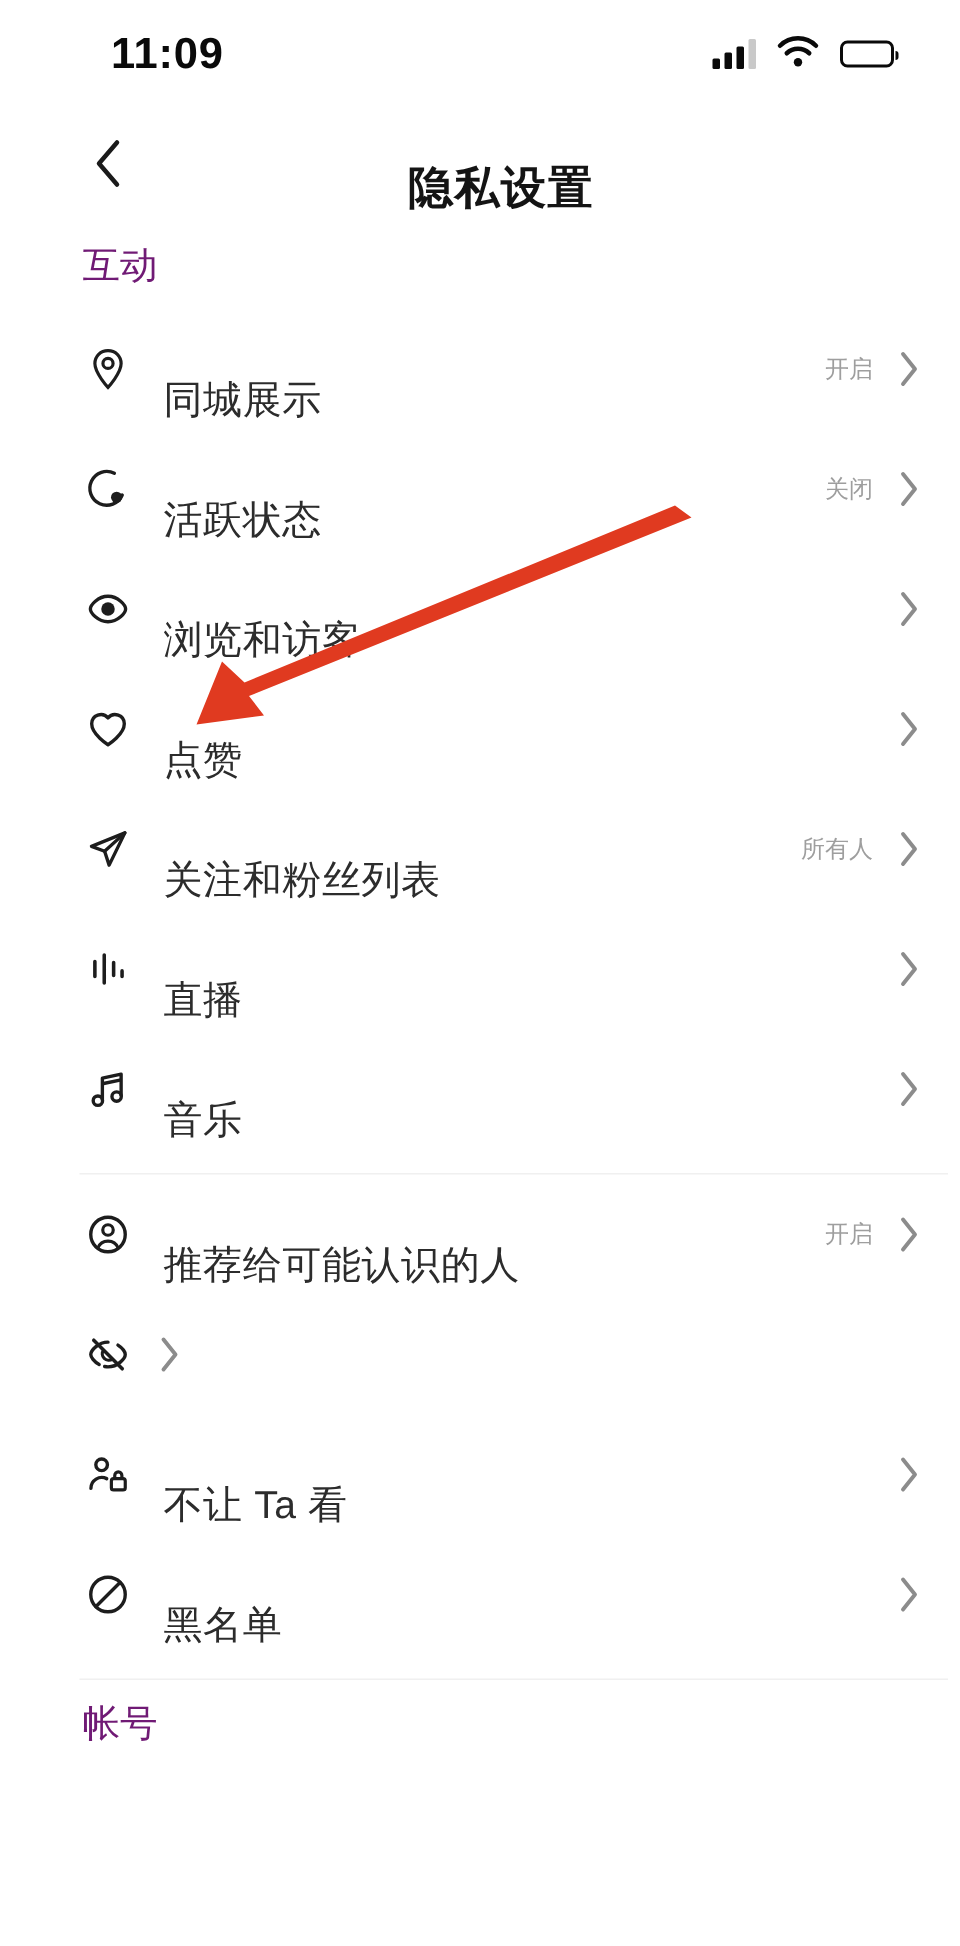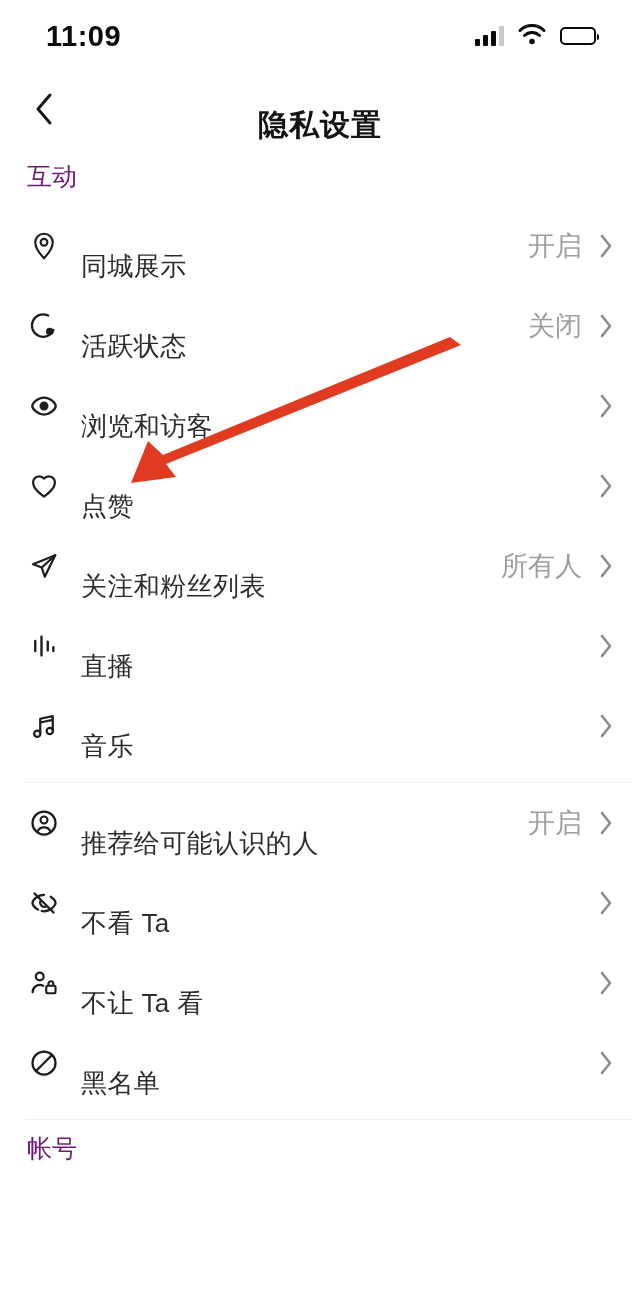--- a/index.html
+++ b/index.html
@@ -10,20 +10,21 @@
     background: #ffffff;
     font-family: "Liberation Sans", "DejaVu Sans", sans-serif;
     overflow: hidden;
   }
 
   .screen {
     position: relative;
     width: 640px;
     height: 1297px;
     background: #ffffff;
+    padding-left: 28px;
   }
 
   
   .status-bar {
     position: relative;
     height: 72px;
     display: flex;
     align-items: center;
     justify-content: space-between;
     padding: 0 44px 0 46px;
@@ -142,21 +143,21 @@
   .row-label {
     margin-left: 20px;
     font-size: 26px;
     color: #2c2c2c;
     letter-spacing: 0.4px;
     flex: 1 1 auto;
     white-space: nowrap;
     margin-top: 40px;
   }
   .row-value {
-    font-size: 27px;
+    font-size: 16px;
     color: #9e9e9e;
     margin-right: 16px;
     white-space: nowrap;
   }
   .row-chevron {
     width: 16px;
     height: 26px;
     flex: 0 0 16px;
     display: flex;
     align-items: center;
@@ -350,21 +351,20 @@
 
   <div class="row">
     <span class="row-icon">
       <svg width="30" height="30" viewBox="0 0 24 24">
         <path d="M12 5.4C6.7 5.4 2.8 10 2.8 12c0 1.3 1.7 3.8 4.5 5.3" fill="none" stroke="#1d1d1d" stroke-width="1.8" stroke-linecap="round"></path>
         <path d="M10.2 18.4c.6.1 1.2.2 1.8.2 5.3 0 9.2-4.6 9.2-6.6 0-1.2-1.4-3.4-3.9-5" fill="none" stroke="#1d1d1d" stroke-width="1.8" stroke-linecap="round"></path>
         <path d="M9.6 9.7a3.4 3.4 0 0 0 4.8 4.7" fill="none" stroke="#1d1d1d" stroke-width="1.7"></path>
         <path d="M4.4 4.4 19.6 19.6" fill="none" stroke="#1d1d1d" stroke-width="1.9" stroke-linecap="round"></path>
       </svg>
     </span>
-    <span class="row-label">不看 Ta</span>
     <span class="row-value"></span>
     <span class="row-chevron">
       <svg width="14" height="24" viewBox="0 0 14 24">
           <path d="M3 2 L11 12 L3 22" fill="none" stroke="#8c8c8c" stroke-width="2.6" stroke-linecap="round" stroke-linejoin="round"></path>
         </svg>
     </span>
   </div>
 
   <div class="row">
     <span class="row-icon">

